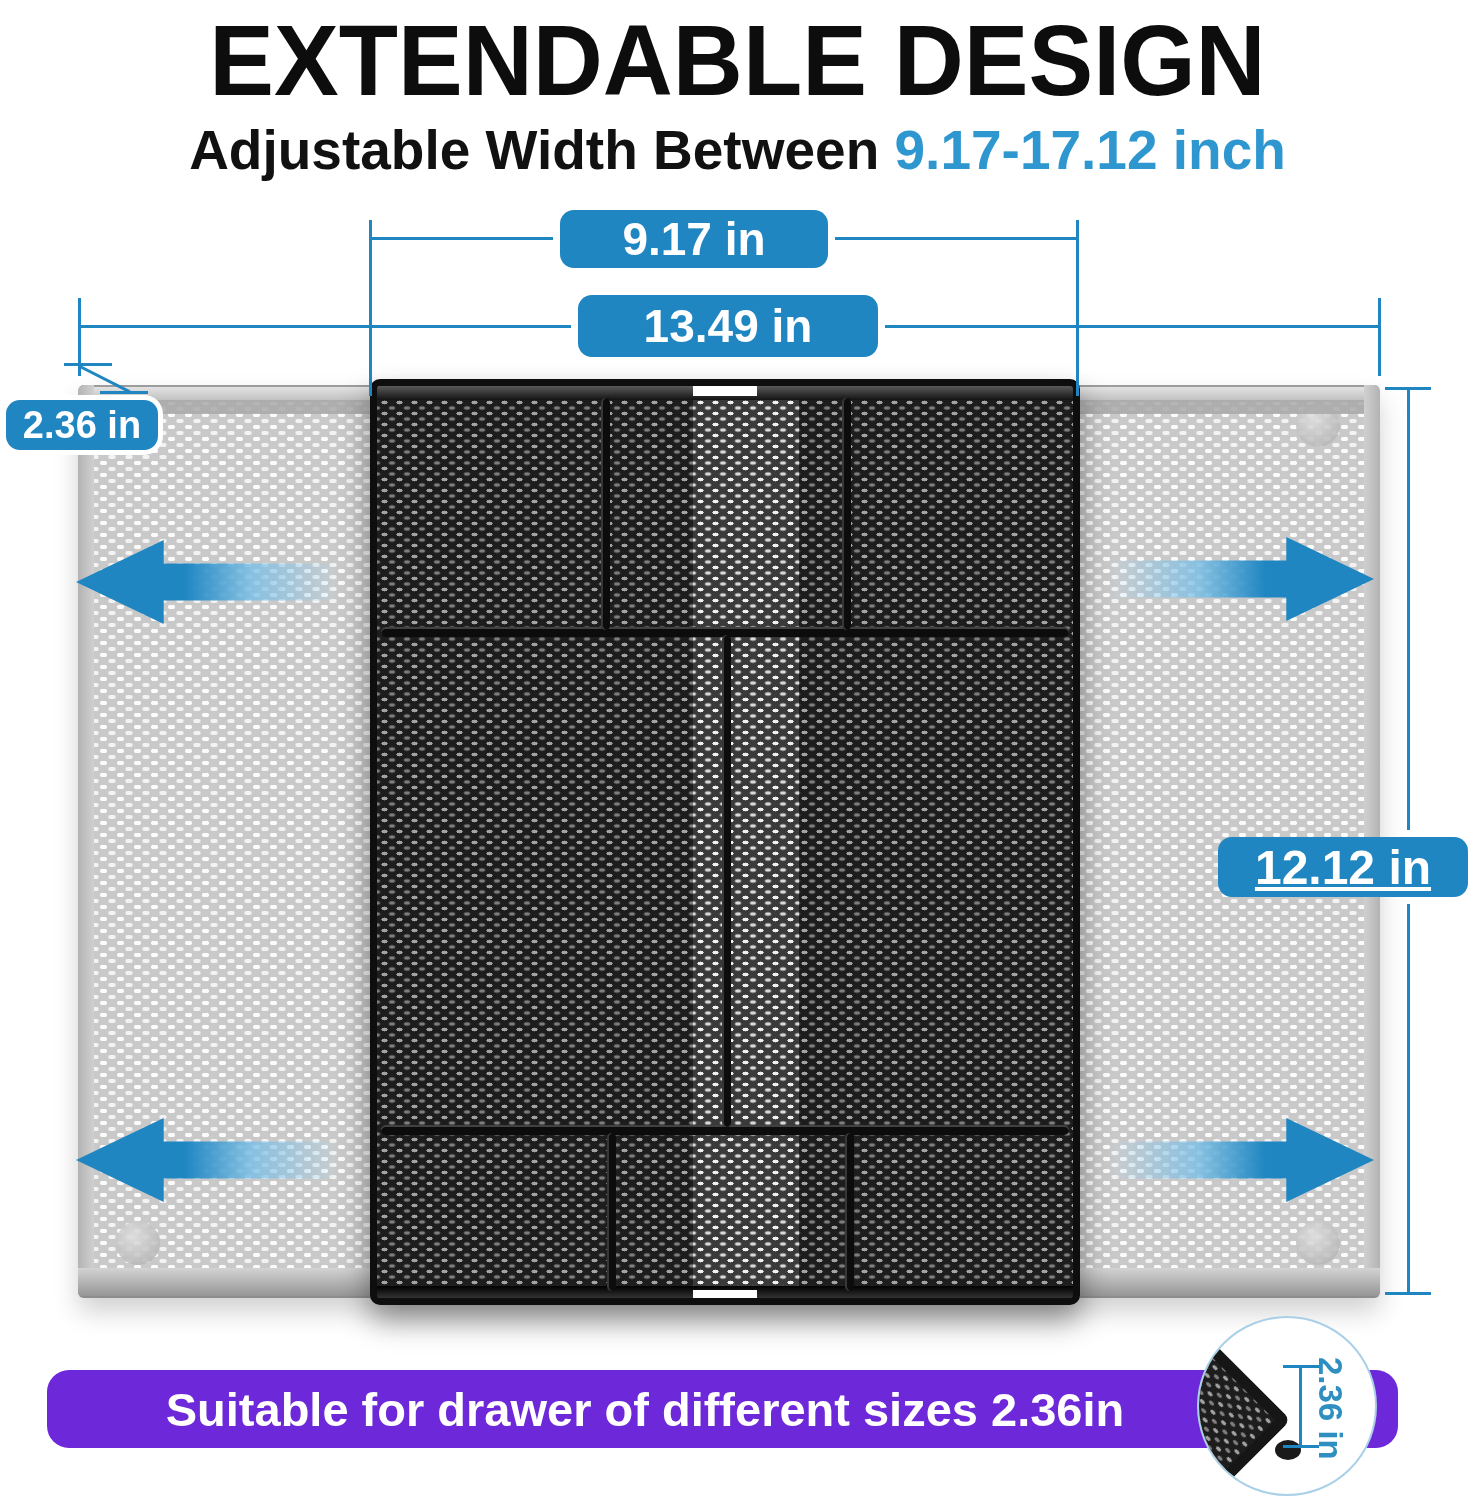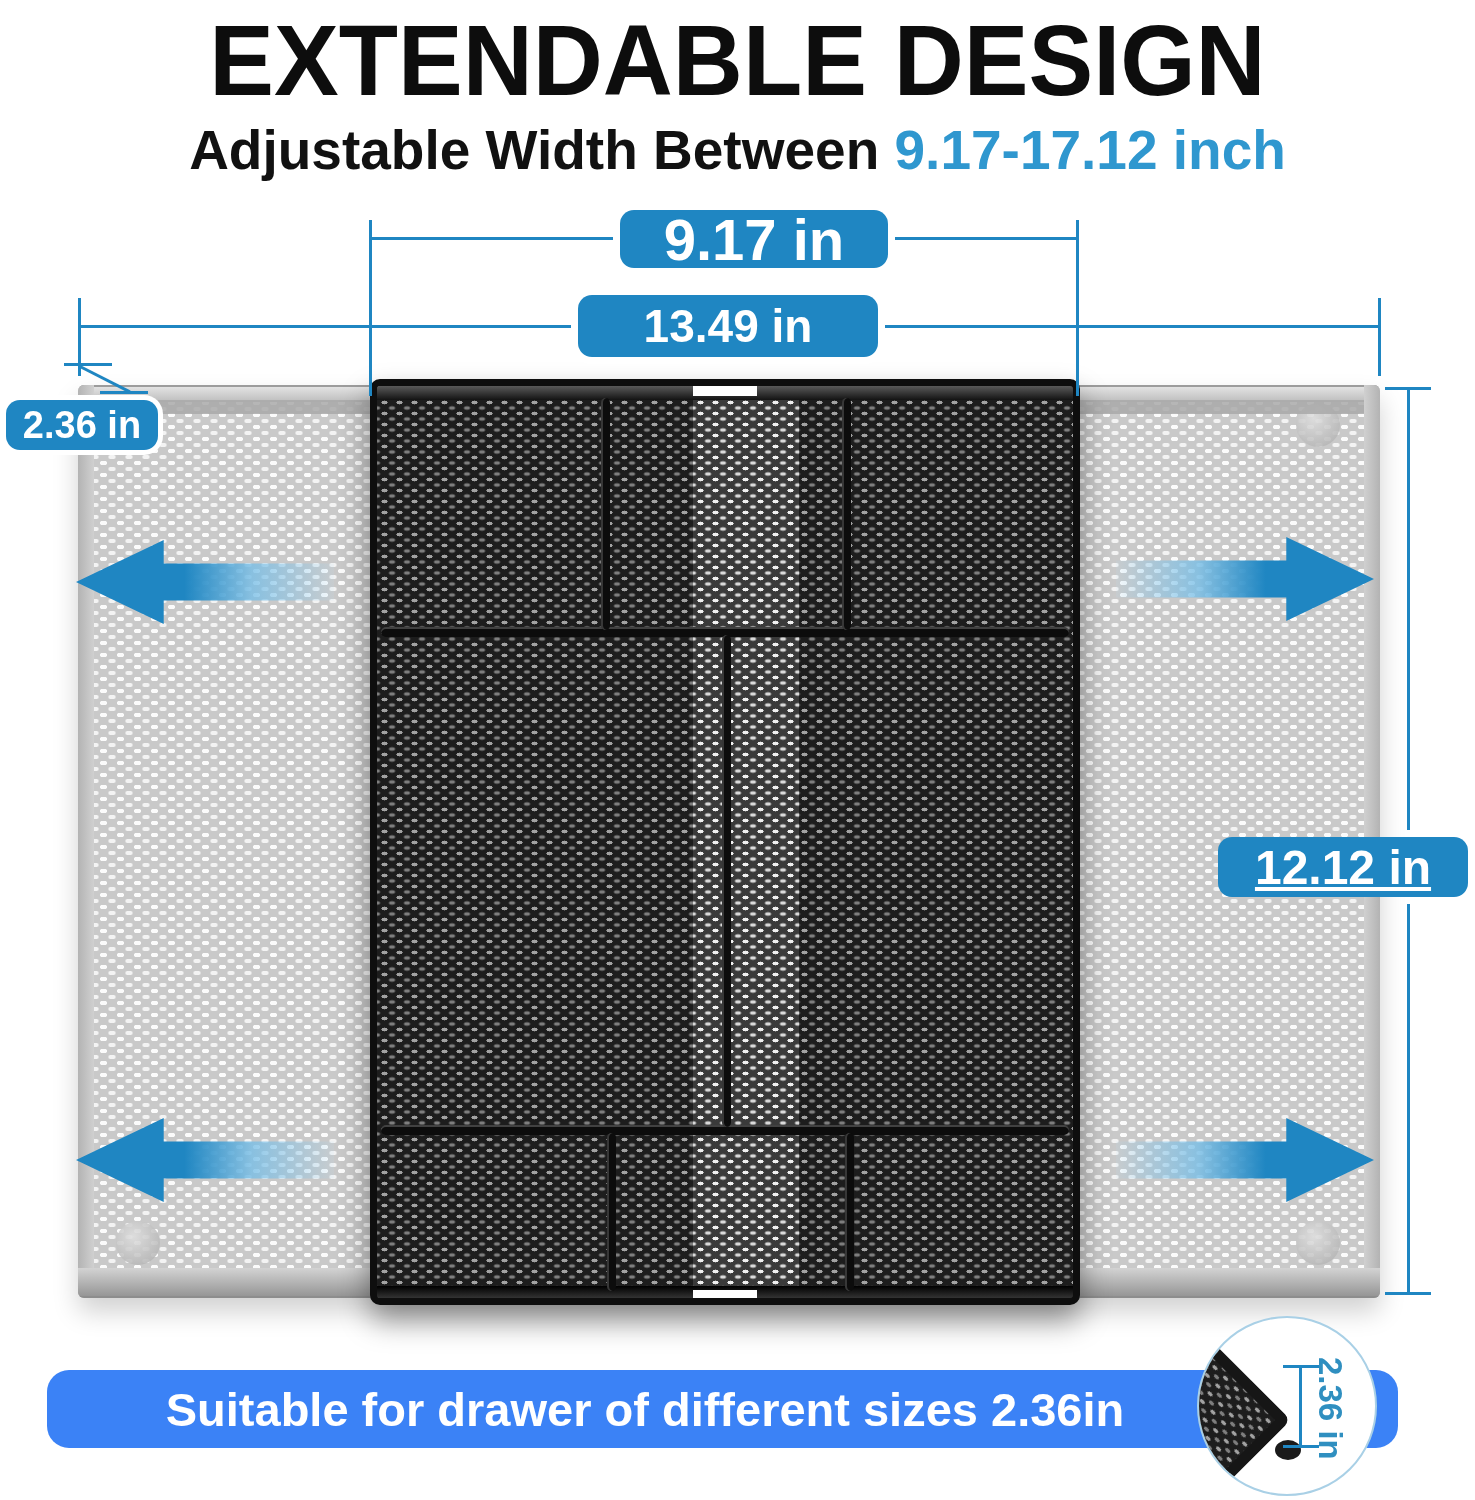--- a/index.html
+++ b/index.html
@@ -68,21 +68,21 @@
 
   
   .arrow{position:absolute;z-index:4;}
   .arrow-left{clip-path:polygon(0% 50%,34% 0%,34% 28%,100% 28%,100% 72%,34% 72%,34% 100%);
       background:linear-gradient(to right, #1f86c2 0%, #1f86c2 42%, rgba(120,190,230,0.80) 68%, rgba(190,225,245,0.12) 100%);}
   .arrow-right{clip-path:polygon(100% 50%,66% 0%,66% 28%,0% 28%,0% 72%,66% 72%,66% 100%);
       background:linear-gradient(to left, #1f86c2 0%, #1f86c2 42%, rgba(120,190,230,0.80) 68%, rgba(190,225,245,0.12) 100%);}
 
   
   .banner{position:absolute;left:47px;top:1370px;width:1351px;height:78px;
-      background:#3b82f6;border-radius:22px;z-index:4;
+      background:#6d28d9;border-radius:22px;z-index:4;
       display:flex;align-items:center;justify-content:center;
       padding:0 190px 0 35px;box-sizing:border-box;}
   .banner span{color:#ffffff;font-size:47px;font-weight:700;white-space:nowrap;}
 
   
   .detail-circle{position:absolute;left:1197px;top:1316px;width:176px;height:176px;
       border-radius:50%;background:#ffffff;border:2px solid #a9d0e6;z-index:5;overflow:hidden;}
   .corner-art{position:absolute;left:-58px;top:40px;width:124px;height:124px;
       transform:rotate(45deg);border:11px solid #161616;border-radius:8px;box-sizing:border-box;}
   .corner-foot{position:absolute;left:76px;top:122px;width:26px;height:20px;border-radius:50%;background:#1a1a1a;}
@@ -100,21 +100,21 @@
 <div id="canvas">
 
   <div class="title">EXTENDABLE DESIGN</div>
   <div class="subtitle">
     <span>Adjustable Width Between </span><span class="range">9.17-17.12 inch</span>
   </div>
 
   <div class="dim tick" style="left:369px;top:220px;width:3px;height:176px;"></div>
   <div class="dim tick" style="left:1076px;top:220px;width:3px;height:176px;"></div>
   <div class="dim" style="left:369px;top:237px;width:710px;height:3px;z-index:3;"></div>
-  <div class="dim-badge" style="left:620px;top:210px;width:268px;height:58px;font-size:58px;">
+  <div class="dim-badge" style="left:560px;top:210px;width:268px;height:58px;font-size:46px;">
     <span>9.17 in</span>
   </div>
 
   <div class="dim tick" style="left:78px;top:298px;width:3px;height:78px;"></div>
   <div class="dim tick" style="left:1378px;top:298px;width:3px;height:78px;"></div>
   <div class="dim" style="left:78px;top:325px;width:1303px;height:3px;z-index:3;"></div>
   <div class="dim-badge" style="left:578px;top:295px;width:300px;height:62px;font-size:46px;">
     <span>13.49 in</span>
   </div>
 

